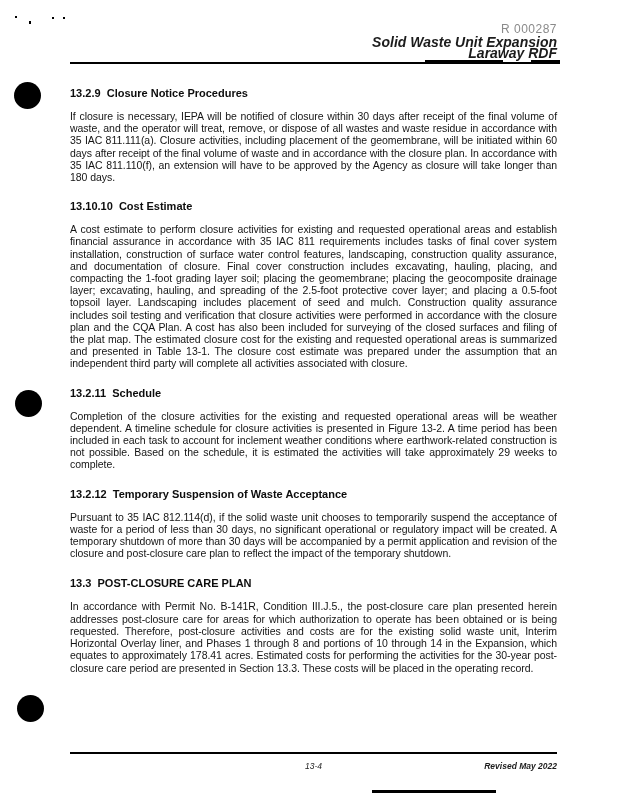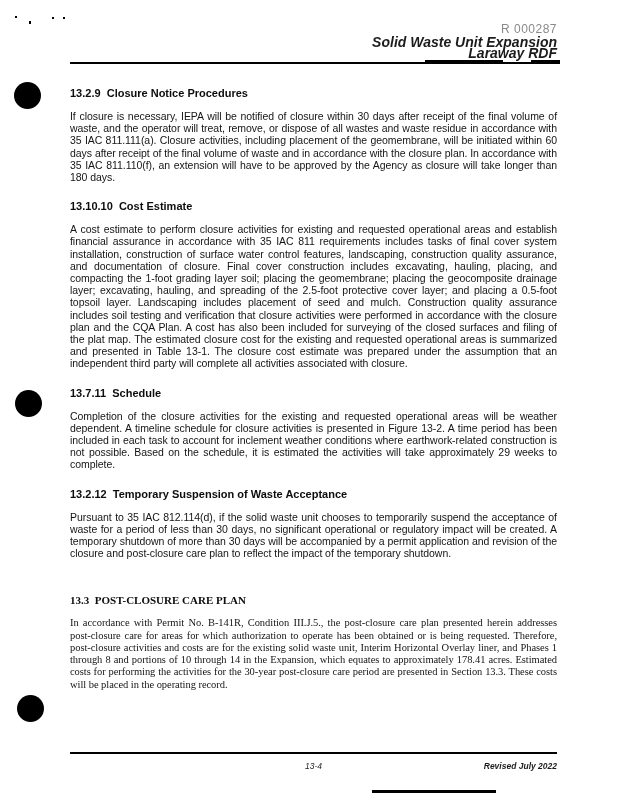--- a/index.html
+++ b/index.html
@@ -47,21 +47,21 @@
   }
   .section-heading {
     font-size: 11px;
     font-weight: bold;
     line-height: 14px;
     white-space: pre-wrap;
     color: #0d0d0d;
     margin-bottom: 10px;
   }
   .section { margin-bottom: 16px; margin-top: 12px; }
-  .section.major-gap { margin-top: 34px; font-family: Liberation Serif, serif; }
+  .section.major-gap { margin-top: 17px; }
   .body-text {
     font-size: 10.5px;
     line-height: 12.2px;
     text-align: justify;
     letter-spacing: -0.05px;
     color: #141414;
   }
   
   .footer-row {
     position: absolute;
@@ -111,36 +111,36 @@
       <div class="section-heading">13.2.9  Closure Notice Procedures</div>
       <div class="body-text">If closure is necessary, IEPA will be notified of closure within 30 days after receipt of the final volume of waste, and the operator will treat, remove, or dispose of all wastes and waste residue in accordance with 35 IAC 811.111(a).  Closure activities, including placement of the geomembrane, will be initiated within 60 days after receipt of the final volume of waste and in accordance with the closure plan.  In accordance with 35 IAC 811.110(f), an extension will have to be approved by the Agency as closure will take longer than 180 days.</div>
     </div>
 
     <div class="section">
       <div class="section-heading">13.10.10  Cost Estimate</div>
       <div class="body-text">A cost estimate to perform closure activities for existing and requested operational areas and establish financial assurance in accordance with 35 IAC 811 requirements includes tasks of final cover system installation, construction of surface water control features, landscaping, construction quality assurance, and documentation of closure.  Final cover construction includes excavating, hauling, placing, and compacting the 1-foot grading layer soil; placing the geomembrane; placing the geocomposite drainage layer; excavating, hauling, and spreading of the 2.5-foot protective cover layer; and placing a 0.5-foot topsoil layer.  Landscaping includes placement of seed and mulch.  Construction quality assurance includes soil testing and verification that closure activities were performed in accordance with the closure plan and the CQA Plan.  A cost has also been included for surveying of the closed surfaces and filing of the plat map.  The estimated closure cost for the existing and requested operational areas is summarized and presented in Table 13-1.  The closure cost estimate was prepared under the assumption that an independent third party will complete all activities associated with closure.</div>
     </div>
 
     <div class="section">
-      <div class="section-heading">13.7.11  Schedule</div>
+      <div class="section-heading">13.2.11  Schedule</div>
       <div class="body-text">Completion of the closure activities for the existing and requested operational areas will be weather dependent.  A timeline schedule for closure activities is presented in Figure 13-2.  A time period has been included in each task to account for inclement weather conditions where earthwork-related construction is not possible.  Based on the schedule, it is estimated the activities will take approximately 29 weeks to complete.</div>
     </div>
 
     <div class="section">
       <div class="section-heading">13.2.12  Temporary Suspension of Waste Acceptance</div>
       <div class="body-text">Pursuant to 35 IAC 812.114(d), if the solid waste unit chooses to temporarily suspend the acceptance of waste for a period of less than 30 days, no significant operational or regulatory impact will be created.  A temporary shutdown of more than 30 days will be accompanied by a permit application and revision of the closure and post-closure care plan to reflect the impact of the temporary shutdown.</div>
     </div>
 
     <div class="section major-gap">
       <div class="section-heading">13.3  POST-CLOSURE CARE PLAN</div>
       <div class="body-text">In accordance with Permit No. B-141R, Condition III.J.5., the post-closure care plan presented herein addresses post-closure care for areas for which authorization to operate has been obtained or is being requested. Therefore, post-closure activities and costs are for the existing solid waste unit, Interim Horizontal Overlay liner, and Phases 1 through 8 and portions of 10 through 14 in the Expansion, which equates to approximately 178.41 acres.  Estimated costs for performing the activities for the 30-year post-closure care period are presented in Section 13.3.  These costs will be placed in the operating record.</div>
     </div>
 
   </div>
 
   <div class="footer-rule"></div>
   <div class="footer-row">
     <span class="page-number">13-4</span>
-    <span class="revision">Revised July 2022</span>
+    <span class="revision">Revised May 2022</span>
   </div>
   <div class="bottom-mark"></div>
 
 </div>
 
 </body></html>

